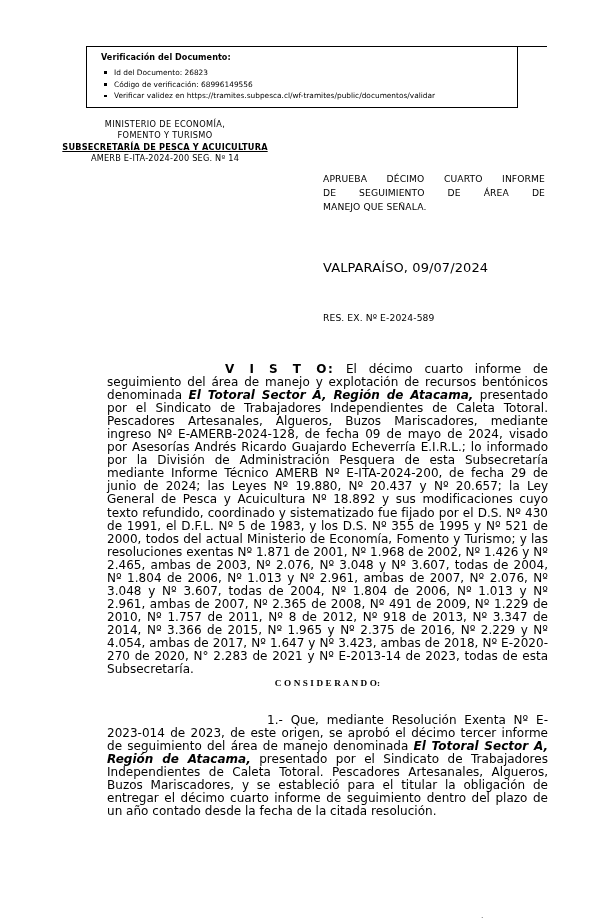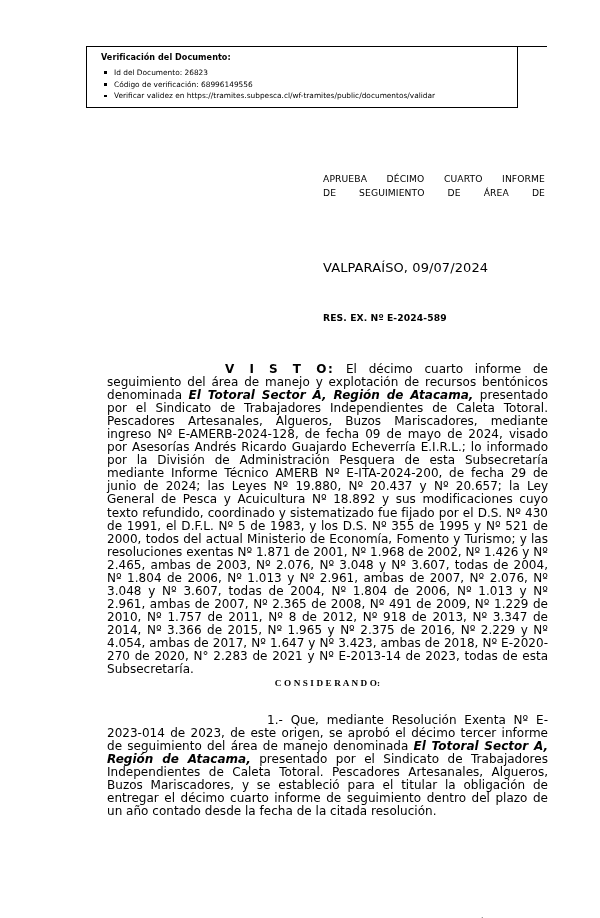--- a/index.html
+++ b/index.html
@@ -133,21 +133,20 @@
     letter-spacing: 0.1px;
     white-space: nowrap;
   }
   .res-number {
     position: absolute;
     left: 323px;
     top: 312px;
     font-size: 9.2px;
     letter-spacing: 0.1px;
     white-space: nowrap;
-    font-weight: bold;
   }
 
   
   .body-block {
     position: absolute;
     left: 107px;
     width: 441px;
     font-size: 12px;
     line-height: 13.05px;
     text-align: justify;
@@ -205,24 +204,31 @@
         <span class="bullet"></span>
         <span>Código de verificación: 68996149556</span>
       </li>
       <li>
         <span class="bullet"></span>
         <span>Verificar validez en https://tramites.subpesca.cl/wf-tramites/public/documentos/validar</span>
       </li>
     </ul>
   </div>
 
+  <div class="ministry">
+    <span class="line1">MINISTERIO DE ECONOMÍA,</span>
+    <span class="line2">FOMENTO Y TURISMO</span>
+    <span class="line3">SUBSECRETARÍA DE PESCA Y ACUICULTURA</span>
+    <span class="line4">AMERB E-ITA-2024-200 SEG. Nº 14</span>
+  </div>
 
   <div class="subject">
     <span class="l1">APRUEBA DÉCIMO CUARTO INFORME</span>
     <span class="l2">DE SEGUIMIENTO DE ÁREA DE</span>
+    <span class="l3">MANEJO QUE SEÑALA.</span>
   </div>
 
   <div class="place-date">VALPARAÍSO, 09/07/2024</div>
 
   <div class="res-number">RES. EX. Nº E-2024-589</div>
 
   <div class="body-block" id="visto-block">
     <span class="lead-space"></span><b class="kw">V I S T O:</b><span> El décimo cuarto informe de seguimiento del área de manejo y explotación de recursos bentónicos denominada </span><i class="it">El Totoral Sector A, Región de Atacama,</i><span> presentado por el Sindicato de Trabajadores Independientes de Caleta Totoral. Pescadores Artesanales, Algueros, Buzos Mariscadores, mediante ingreso Nº E-AMERB-2024-128, de fecha 09 de mayo de 2024, visado por Asesorías Andrés Ricardo Guajardo Echeverría E.I.R.L.; lo informado por la División de Administración Pesquera de esta Subsecretaría mediante Informe Técnico AMERB Nº E-ITA-2024-200, de fecha 29 de junio de 2024; las Leyes Nº 19.880, Nº 20.437 y Nº 20.657; la Ley General de Pesca y Acuicultura Nº 18.892 y sus modificaciones cuyo texto refundido, coordinado y sistematizado fue fijado por el D.S. Nº 430 de 1991, el D.F.L. Nº 5 de 1983, y los D.S. Nº 355 de 1995 y  Nº 521 de 2000, todos del actual Ministerio de Economía, Fomento y Turismo; y las resoluciones exentas Nº 1.871 de 2001, Nº 1.968 de 2002, Nº 1.426 y Nº 2.465, ambas de 2003, Nº 2.076, Nº 3.048 y Nº 3.607, todas de 2004, Nº 1.804 de 2006, Nº 1.013 y Nº 2.961, ambas de 2007, Nº 2.076, Nº 3.048 y Nº 3.607, todas de 2004, Nº 1.804 de 2006, Nº 1.013 y Nº 2.961, ambas de 2007, Nº 2.365 de 2008, Nº 491 de 2009, Nº 1.229 de 2010, Nº 1.757 de 2011, Nº 8 de 2012, Nº 918 de 2013, Nº 3.347 de 2014, Nº 3.366 de 2015, Nº 1.965 y Nº 2.375 de 2016, Nº 2.229 y Nº 4.054, ambas de 2017, Nº 1.647 y Nº 3.423, ambas de 2018, Nº E-2020-270 de 2020, N° 2.283 de 2021 y Nº E-2013-14 de 2023, todas de esta Subsecretaría.</span>
   </div>
 

